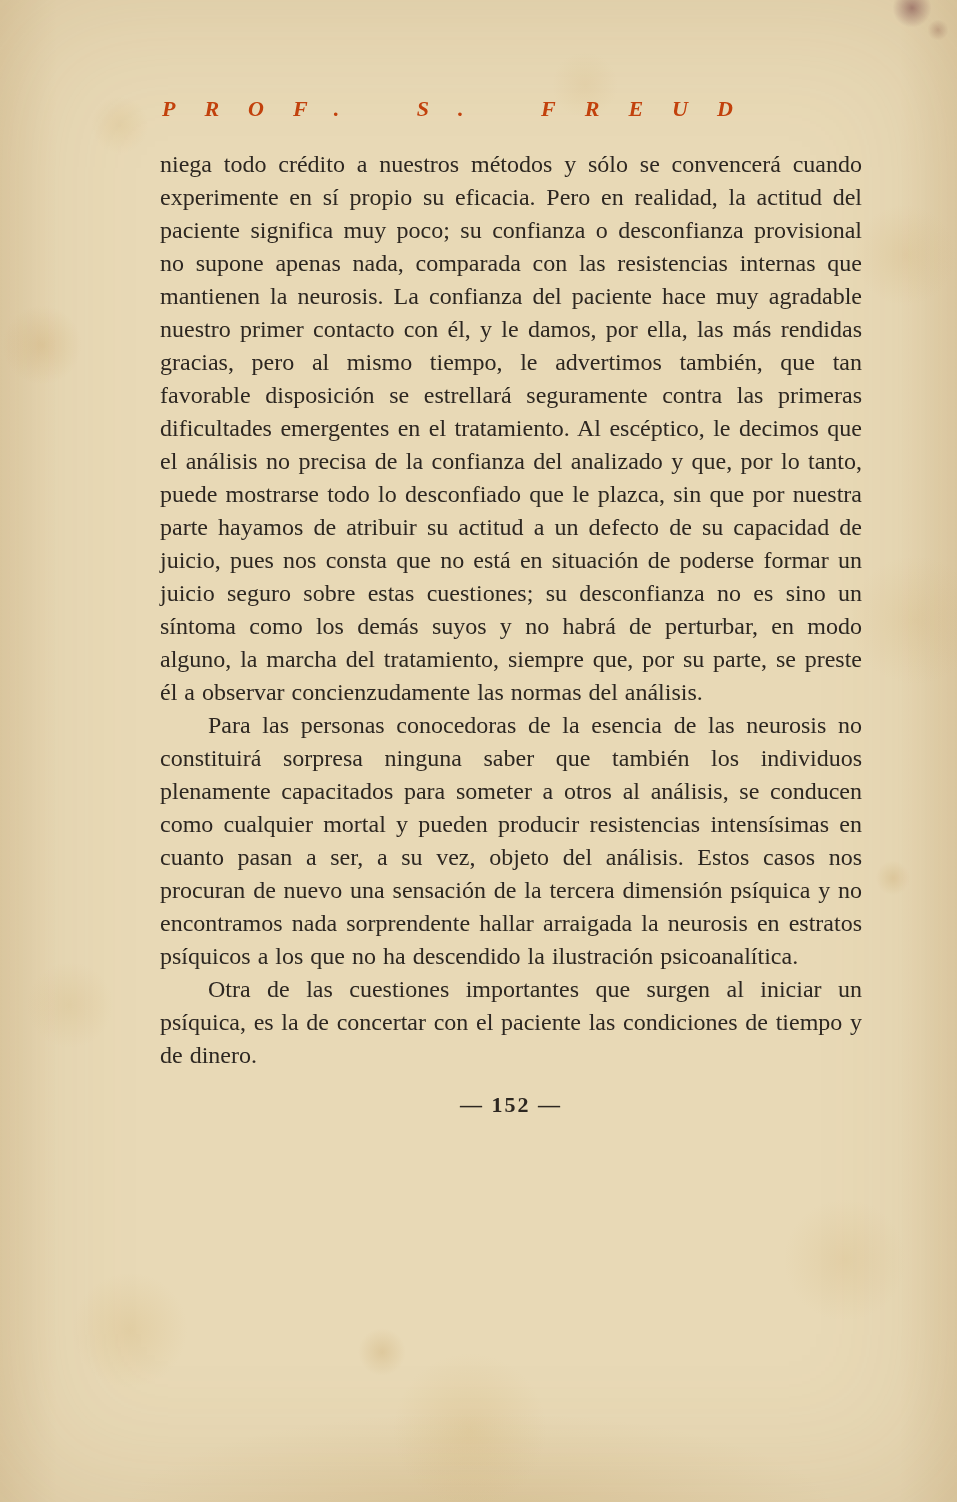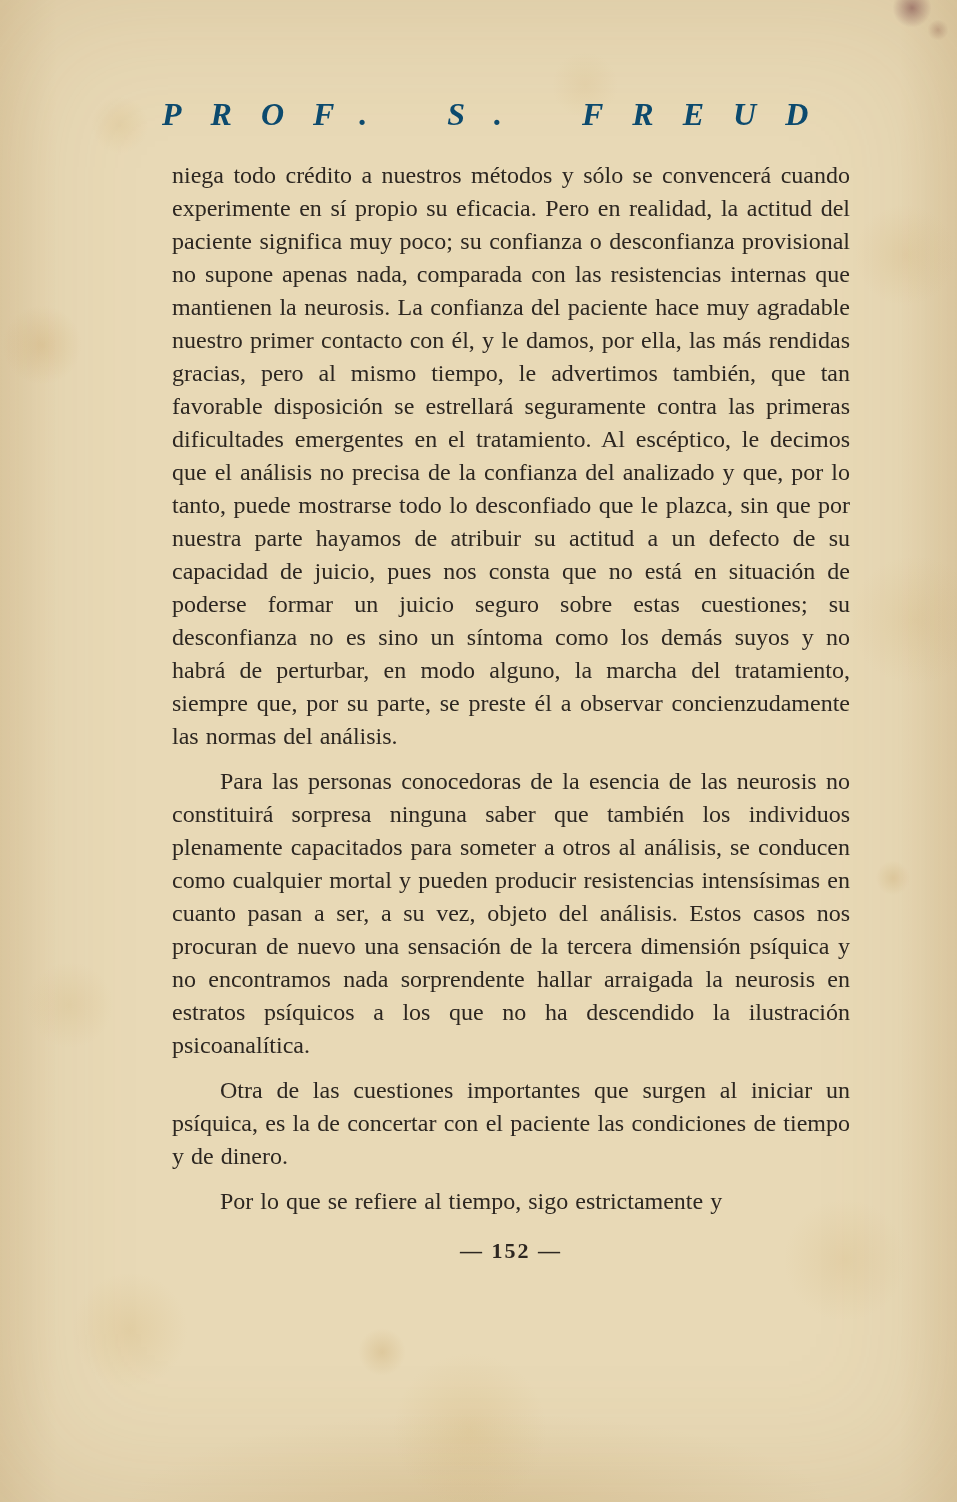--- a/index.html
+++ b/index.html
@@ -40,37 +40,37 @@
   .content {
     position: absolute;
     left: 160px;
     top: 96px;
     width: 702px;
     color: #2d2721;
   }
   .running-head {
     font-style: italic;
     font-weight: bold;
-    font-size: 32px;
+    font-size: 22px;
     letter-spacing: 29px;
     word-spacing: 14px;
     white-space: nowrap;
-    color: #0c4a6e;
+    color: #c2410c;
     margin: 0 0 26px 2px;
   }
   .text-block {
     font-size: 24px;
     line-height: 33px;
     text-align: justify;
     hyphens: auto;
     -webkit-hyphens: auto;
     word-spacing: 1px;
   }
   .text-block p {
-    margin: 12px;
+    margin: 0;
   }
   .text-block p.indent {
     text-indent: 48px;
   }
   .page-number {
     margin-top: 20px;
     text-align: center;
     font-weight: bold;
     font-size: 22px;
     letter-spacing: 2px;
@@ -82,17 +82,16 @@
 
 <div class="paper"></div>
 
 <div class="content">
   <header class="running-head">PROF. S. FREUD</header>
 
   <main class="text-block">
     <p>niega todo crédito a nuestros métodos y sólo se convencerá cuando experimente en sí propio su eficacia. Pero en realidad, la actitud del paciente significa muy poco; su confianza o desconfianza provisional no supone apenas nada, comparada con las resistencias internas que mantienen la neurosis. La confianza del paciente hace muy agradable nuestro primer contacto con él, y le damos, por ella, las más rendidas gracias, pero al mismo tiempo, le advertimos también, que tan favorable disposición se estrellará seguramente contra las primeras dificultades emergentes en el tratamiento. Al escéptico, le decimos que el análisis no precisa de la confianza del analizado y que, por lo tanto, puede mostrarse todo lo desconfiado que le plazca, sin que por nuestra parte hayamos de atribuir su actitud a un defecto de su capacidad de juicio, pues nos consta que no está en situación de poderse formar un juicio seguro sobre estas cuestiones; su desconfianza no es sino un síntoma como los demás suyos y no habrá de perturbar, en modo alguno, la marcha del tratamiento, siempre que, por su parte, se preste él a observar concienzudamente las normas del análisis.</p>
     <p class="indent">Para las personas conocedoras de la esencia de las neurosis no constituirá sorpresa ninguna saber que también los individuos plenamente capacitados para someter a otros al análisis, se conducen como cualquier mortal y pueden producir resistencias intensísimas en cuanto pasan a ser, a su vez, objeto del análisis. Estos casos nos procuran de nuevo una sensación de la tercera dimensión psíquica y no encontramos nada sorprendente hallar arraigada la neurosis en estratos psíquicos a los que no ha descendido la ilustración psicoanalítica.</p>
     <p class="indent">Otra de las cuestiones importantes que surgen al iniciar un psíquica, es la de concertar con el paciente las condiciones de tiempo y de dinero.</p>
-    <p class="indent">Por lo que se refiere al tiempo, sigo estrictamente y</p>
   </main>
 
   <footer class="page-number">— 152 —</footer>
 </div>
 
 </body></html>

